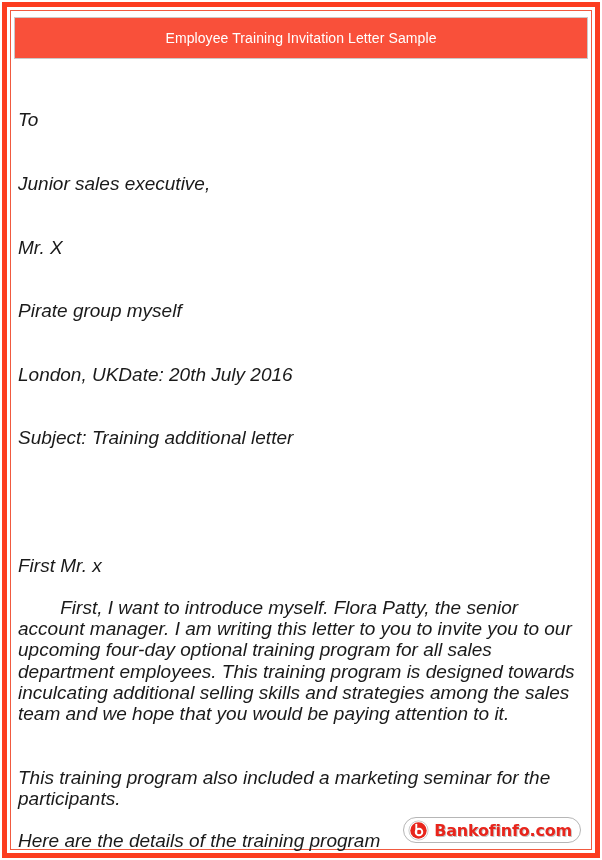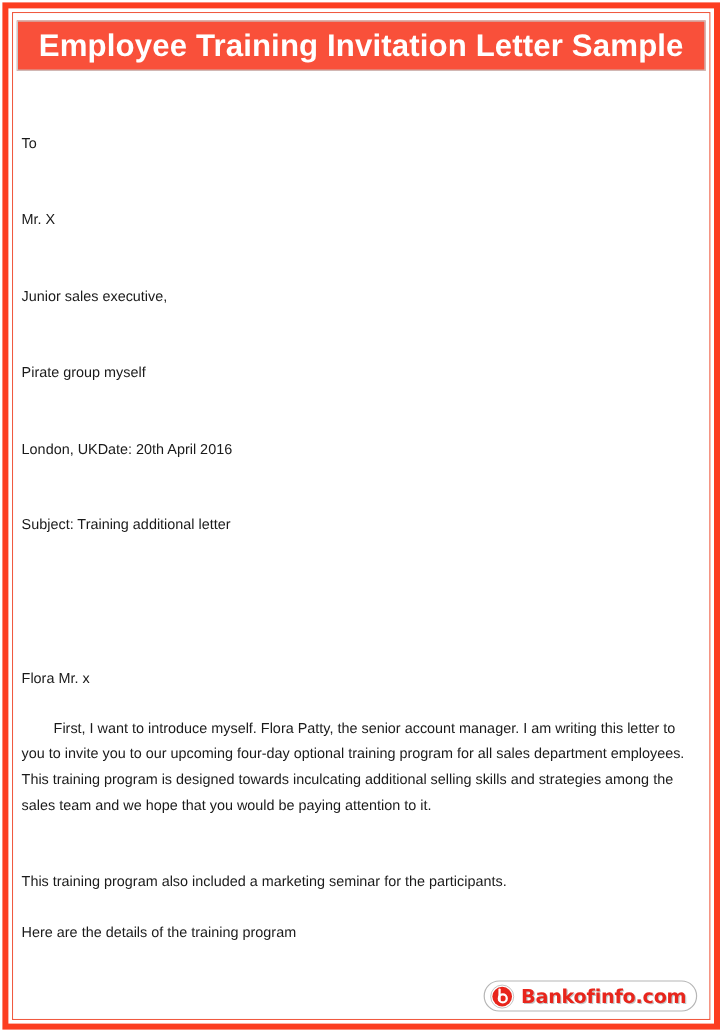--- a/index.html
+++ b/index.html
@@ -64,34 +64,35 @@
     height: 42px;
     box-sizing: border-box;
     background: #f9503a;
     border: 1px solid #c9c9c9;
     display: flex;
     align-items: center;
     justify-content: center;
   }
   .title-text {
     color: #ffffff;
-    font-size: 26px;
-    font-weight: bold;
+    font-size: 14px;
+    font-weight: normal;
     letter-spacing: 0.1px;
     white-space: nowrap;
   }
 
   
   .letter-body {
     position: absolute;
     left: 7px;
     top: 56px;
     right: 7px;
     bottom: 34px;
-    font-size: 12px;
+    font-style: italic;
+    font-size: 19px;
     line-height: 21.2px;
     color: #1a1a1a;
   }
   .para {
     margin: 0 0 21.2px 0;
     white-space: pre-wrap;
   }
   .para:last-child {
     margin-bottom: 0;
   }
@@ -144,29 +145,29 @@
   <div class="content">
 
     <div class="title-bar">
       <span class="title-text">Employee Training Invitation Letter Sample</span>
     </div>
 
     <div class="letter-body">
 
       <div class="para">
         <span class="ln">To</span>
+        <span class="ln">Junior sales executive,</span>
         <span class="ln">Mr. X</span>
-        <span class="ln">Junior sales executive,</span>
         <span class="ln">Pirate group myself</span>
-        <span class="ln">London, UKDate: 20th April 2016</span>
+        <span class="ln">London, UKDate: 20th July 2016</span>
         <span class="ln">Subject: Training additional letter</span>
       </div>
 
       <div class="para">
-        <span class="ln">Flora Mr. x</span>
+        <span class="ln">First Mr. x</span>
         <span class="flow">First, I want to introduce myself. Flora Patty, the senior account manager. I am writing this letter to you to invite you to our upcoming four-day optional training program for all sales department employees. This training program is designed towards inculcating additional selling skills and strategies among the sales team and we hope that you would be paying attention to it.</span>
       </div>
 
       <div class="para">This training program also included a marketing seminar for the participants.</div>
 
       <div class="para">Here are the details of the training program</div>
 
       <div class="para">
         
         

